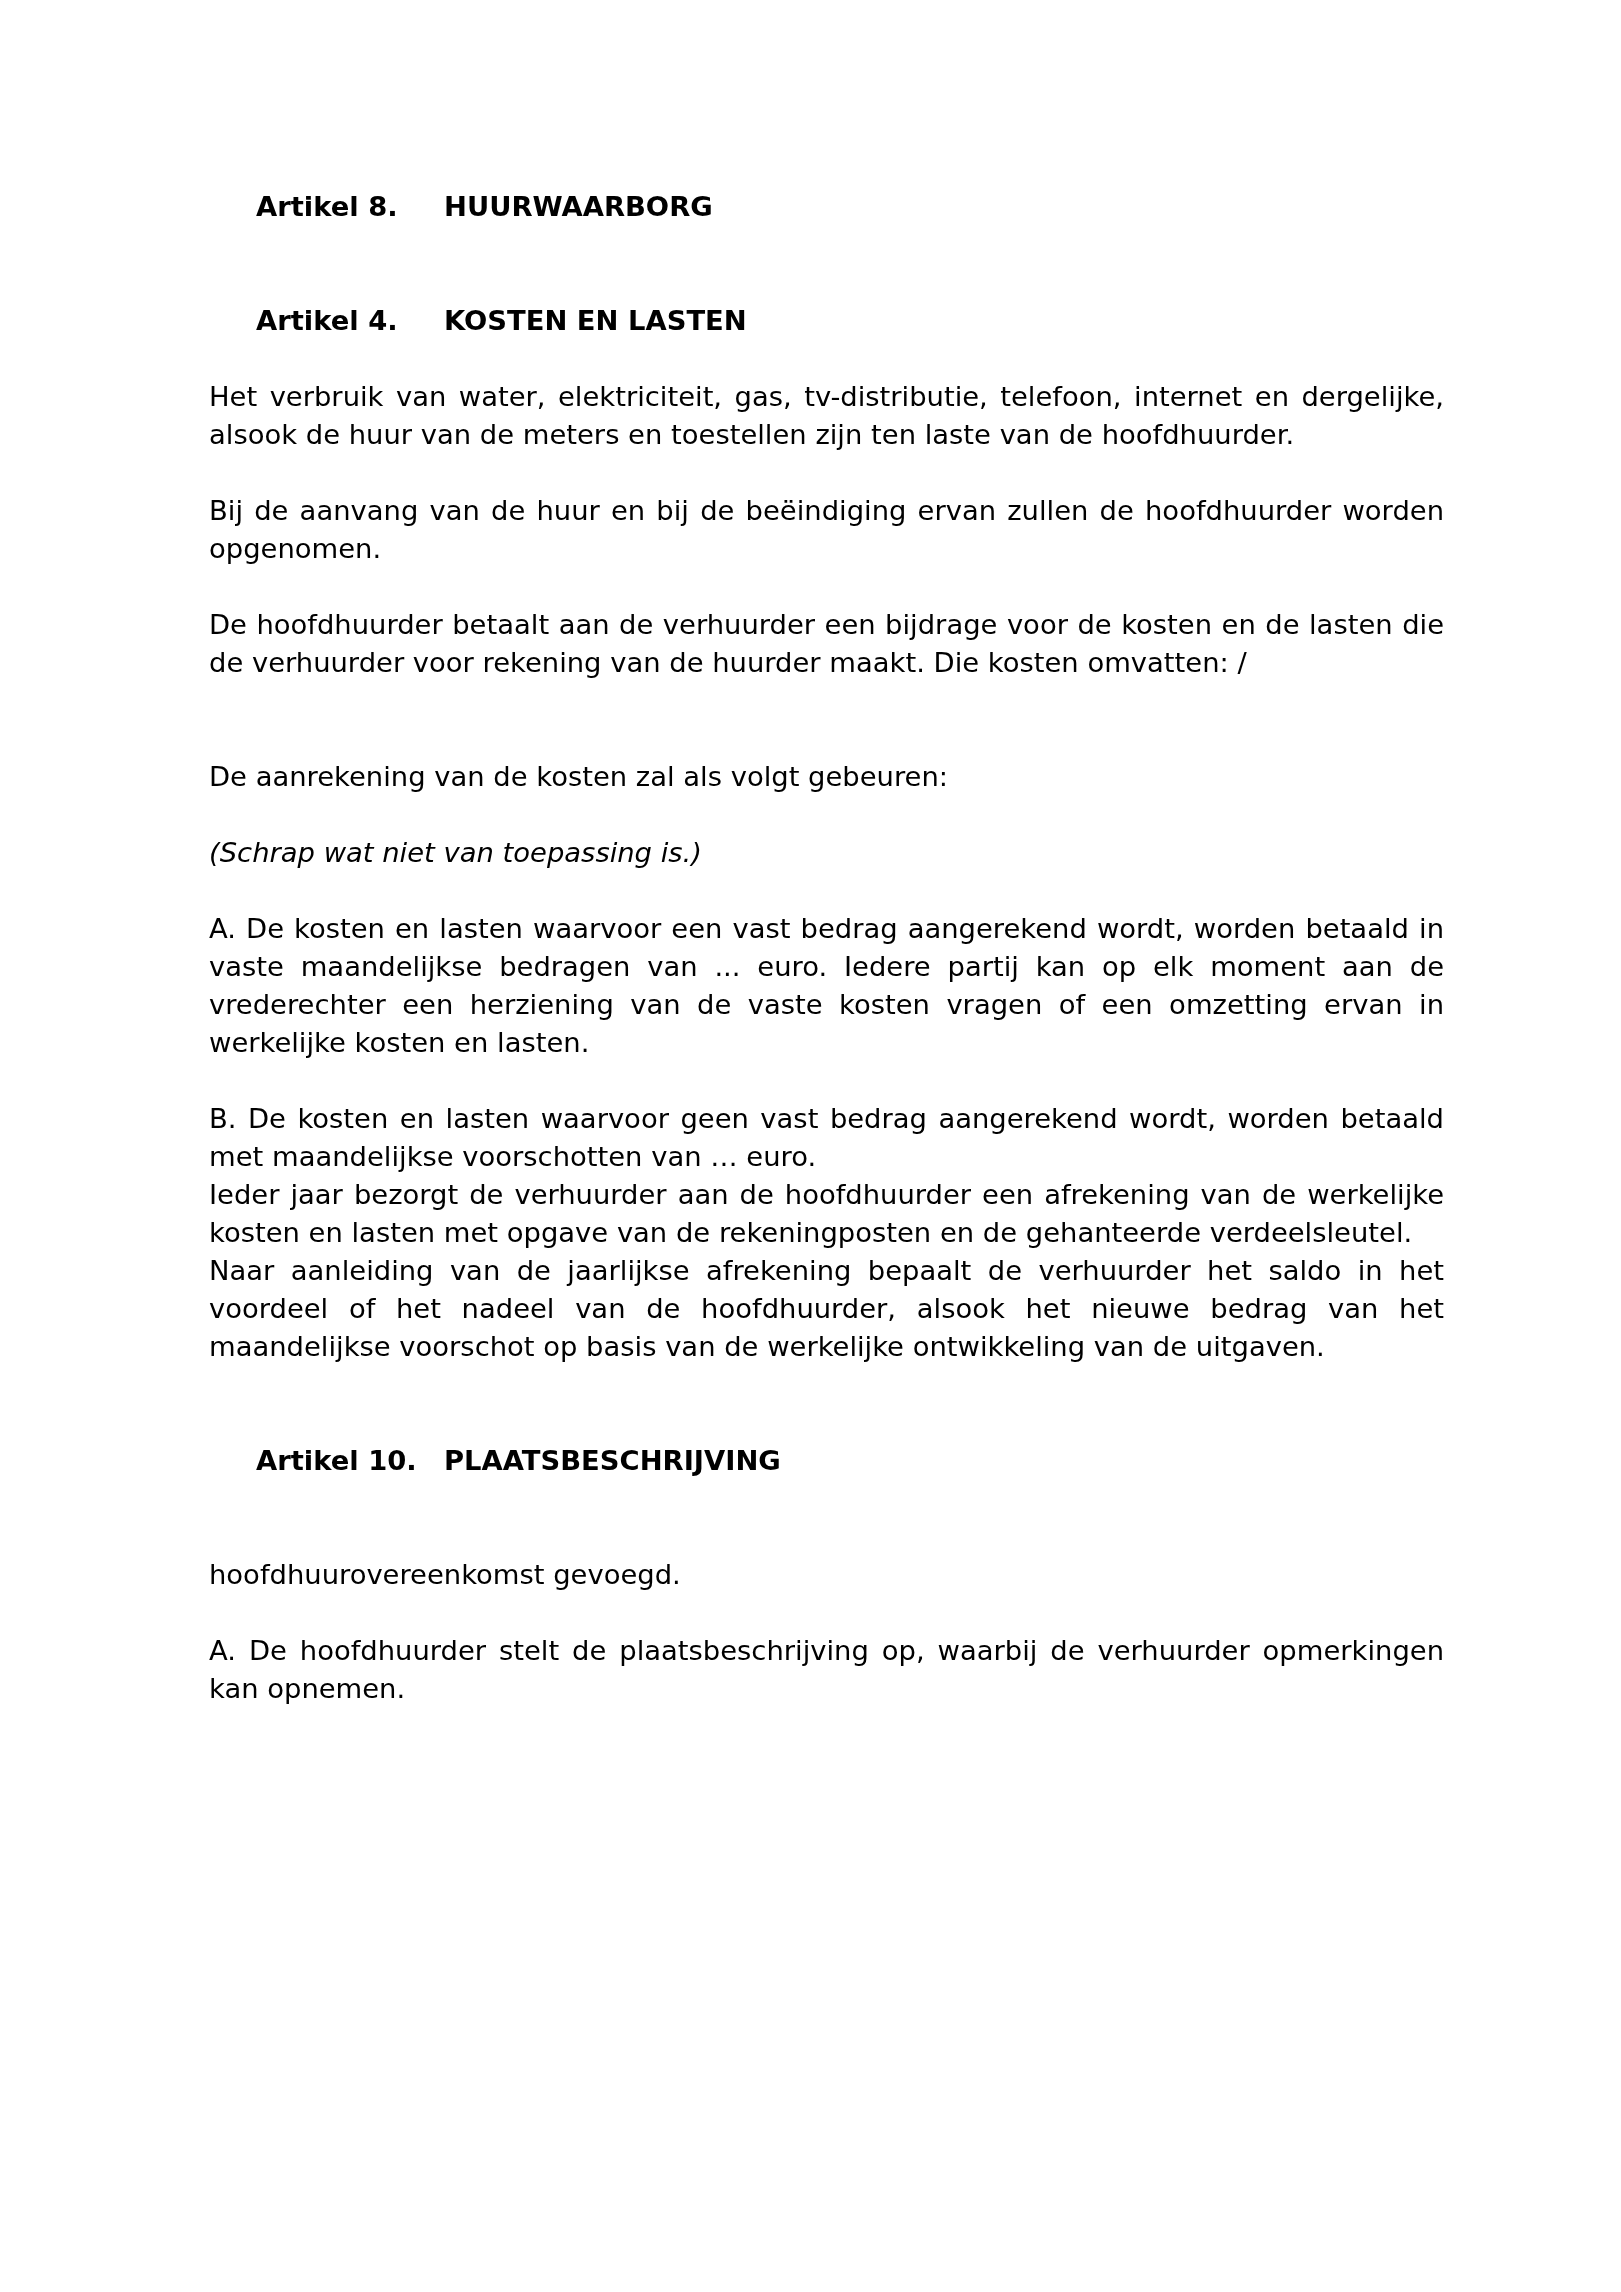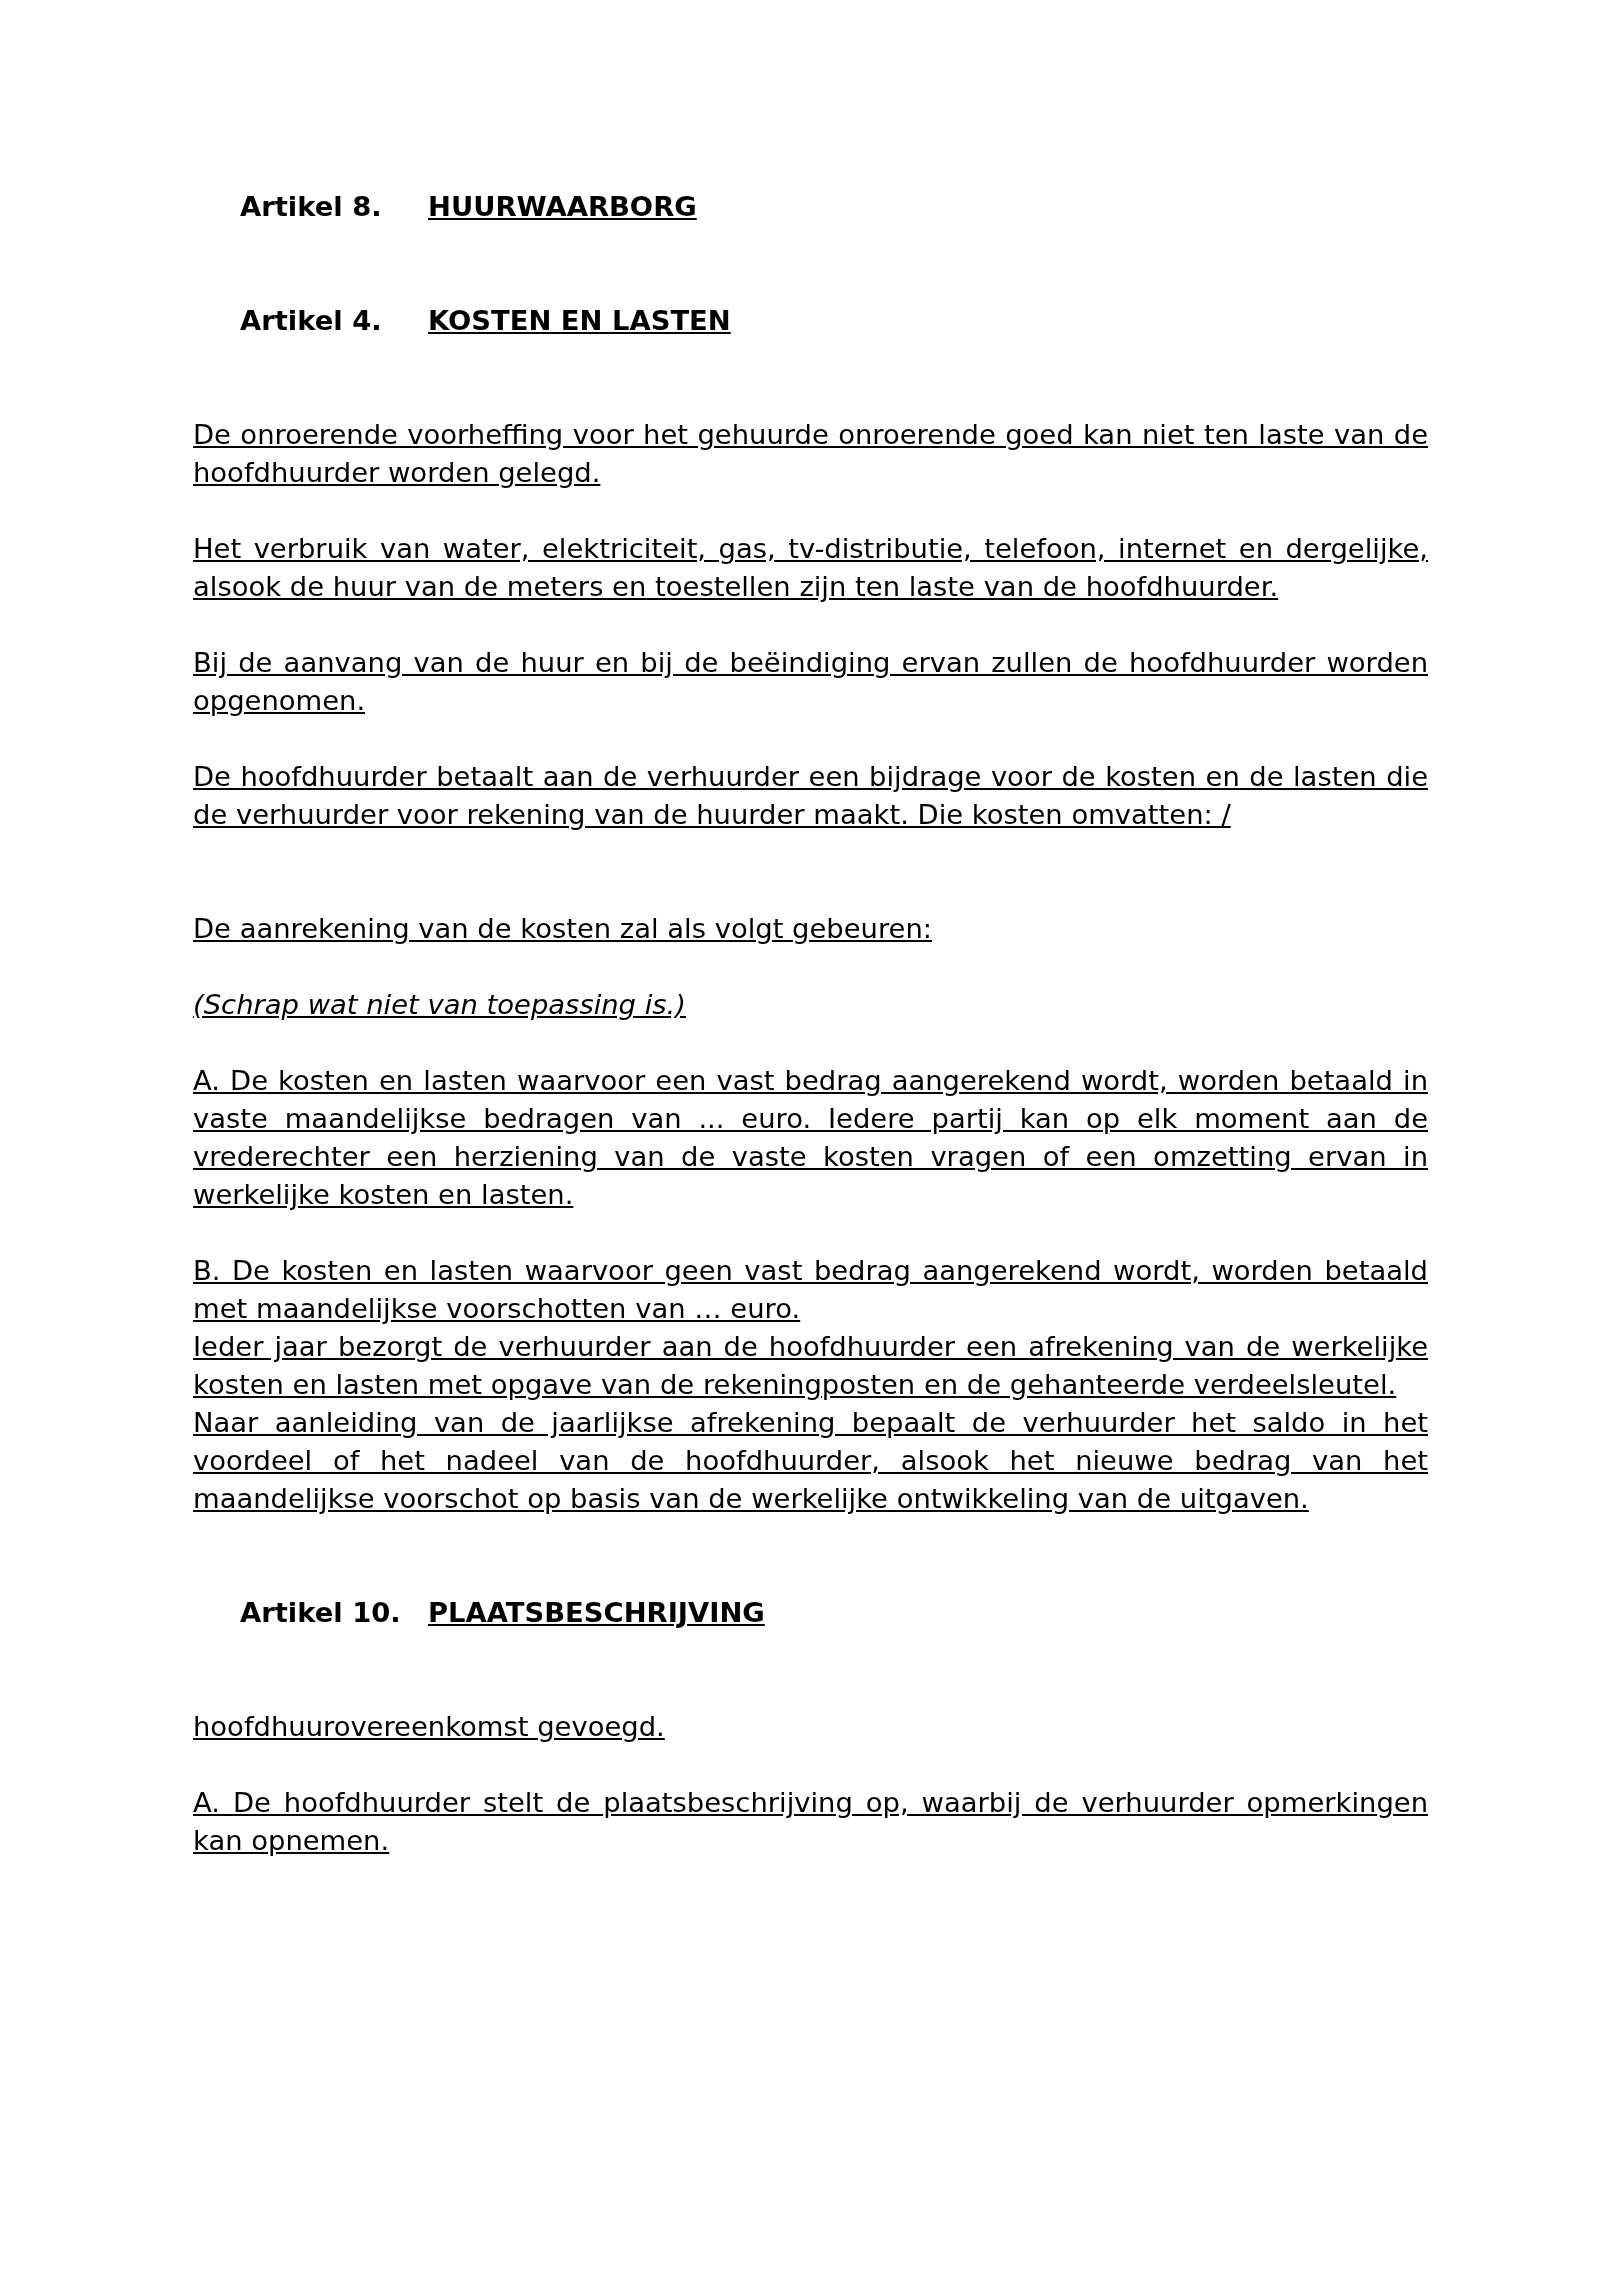--- a/index.html
+++ b/index.html
@@ -13,24 +13,23 @@
     height: 2293px;
     background: #ffffff;
     color: #000000;
     font-family: "DejaVu Sans", "Liberation Sans", sans-serif;
     font-size: 27.4px;
     line-height: 38px;
     overflow: hidden;
   }
   .content {
     position: absolute;
-    left: 193px;
+    left: 209px;
     top: 188px;
     width: 1235px;
-    text-decoration: underline;
   }
   .para {
     margin: 0;
     text-align: justify;
   }
   .heading {
     margin: 0;
     padding-left: 47px;
     font-weight: bold;
     text-align: left;
@@ -48,21 +47,20 @@
 <body>
 
 <div class="page">
   <div class="content">
 
     <div class="heading"><span class="h-num">Artikel 8.</span><span class="h-title">HUURWAARBORG</span></div>
 
 
     <div class="heading gap2"><span class="h-num">Artikel 4.</span><span class="h-title">KOSTEN EN LASTEN</span></div>
 
-    <p class="para gap2">De onroerende voorheffing voor het gehuurde onroerende goed kan niet ten laste van de hoofdhuurder worden gelegd.</p>
 
     <p class="para gap1">Het verbruik van water, elektriciteit, gas, tv-distributie, telefoon, internet en dergelijke, alsook de huur van de meters en toestellen zijn ten laste van de hoofdhuurder.</p>
 
     <p class="para gap1">Bij de aanvang van de huur en bij de beëindiging ervan zullen de hoofdhuurder worden opgenomen.</p>
 
     <p class="para gap1">De hoofdhuurder betaalt aan de verhuurder een bijdrage voor de kosten en de lasten die de verhuurder voor rekening van de huurder maakt. Die kosten omvatten: /</p>
 
     <p class="para gap2">De aanrekening van de kosten zal als volgt gebeuren:</p>
 
     <p class="para note-italic gap1">(Schrap wat niet van toepassing is.)</p>

